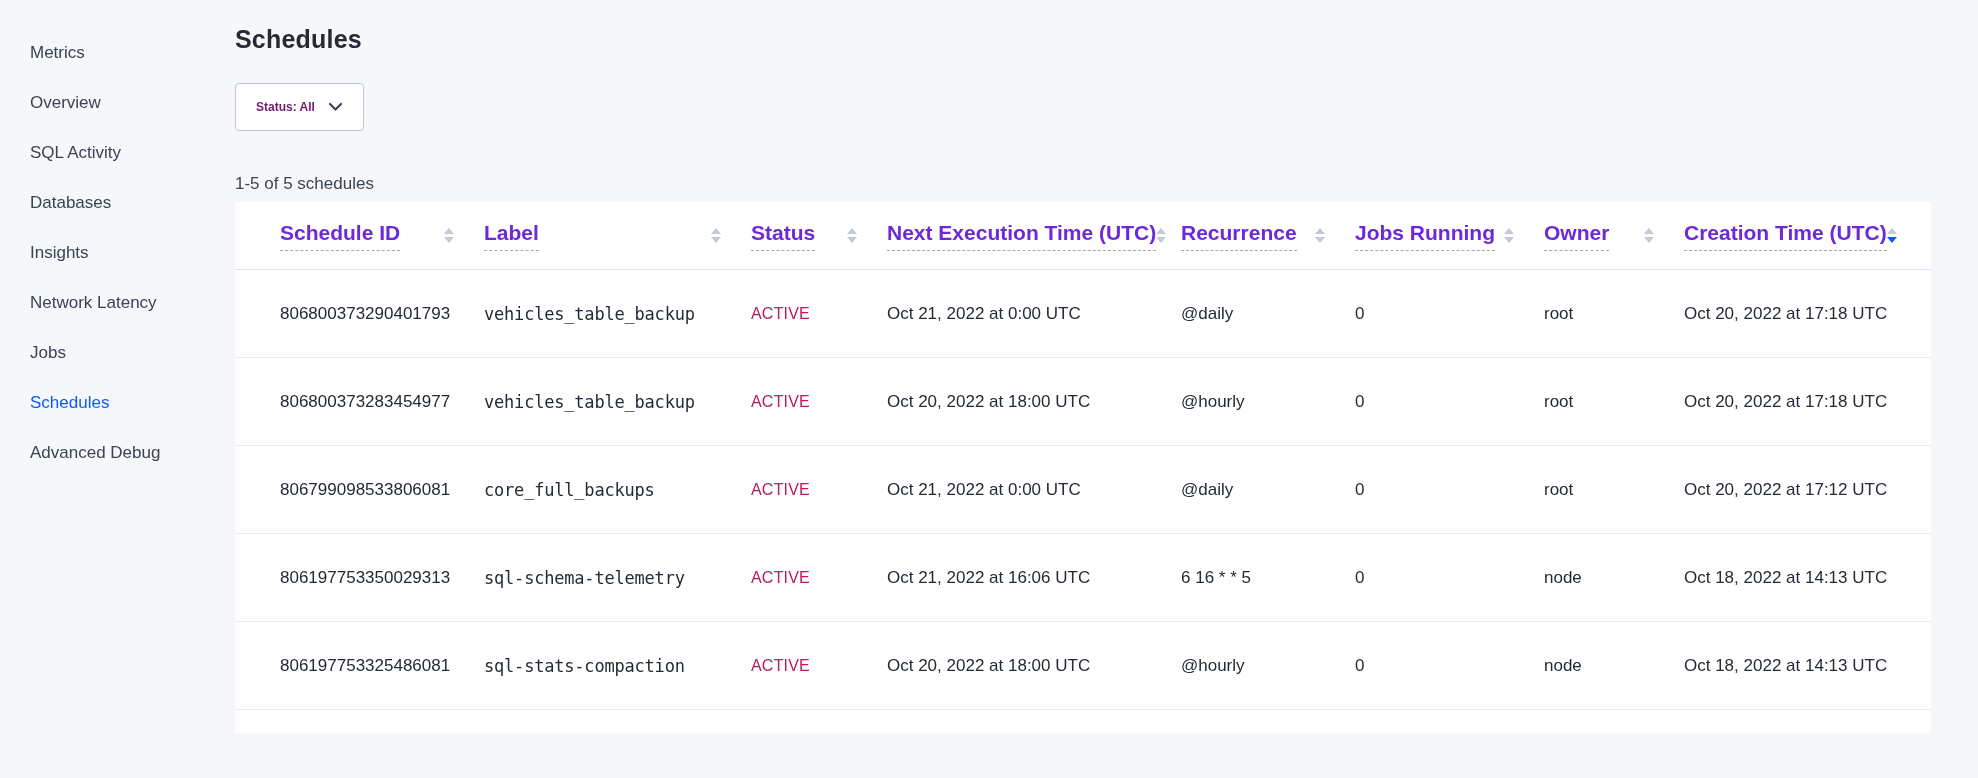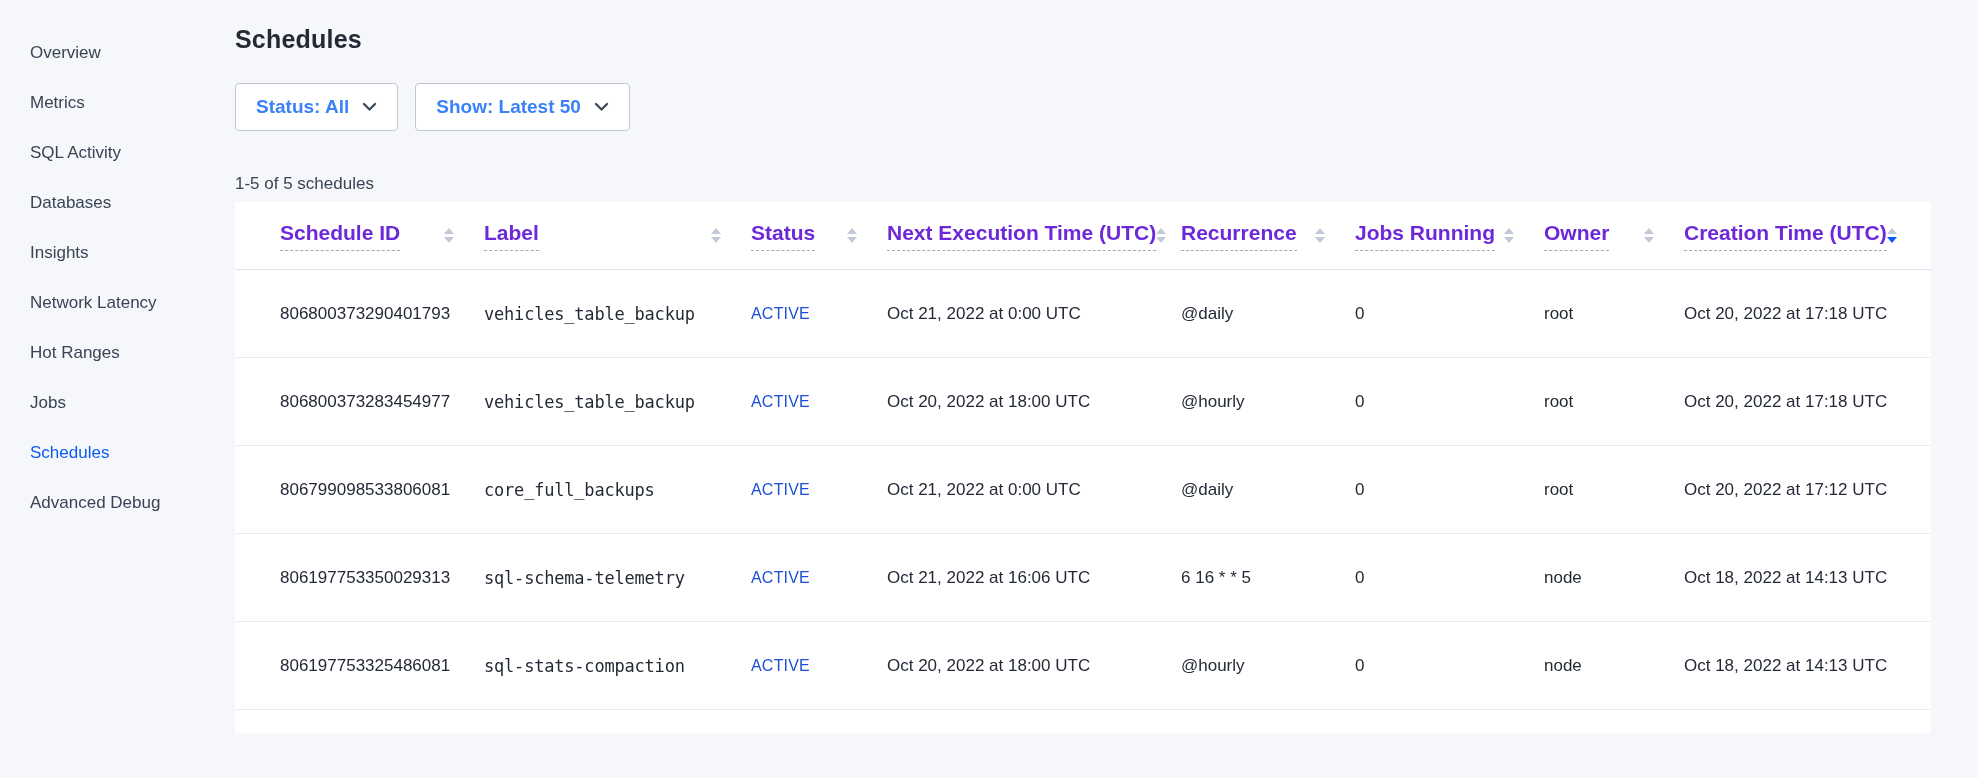--- a/index.html
+++ b/index.html
@@ -23,21 +23,21 @@
   
   .main{position:absolute;left:235px;top:0;right:0;bottom:0;}
   .page-title{
     margin:25px 0 0 0;font-size:25px;font-weight:700;color:#242a35;
     letter-spacing:.2px;
   }
   .filters{margin-top:29px;display:flex;gap:17px;}
   .dropdown-btn{
     display:inline-flex;align-items:center;height:48px;
     background:#ffffff;border:1px solid #c0c6d2;border-radius:4px;
-    padding:0 20px;font-size:19px;font-weight:700;color:#3b82f6;
+    padding:0 20px;font-size:12px;font-weight:700;color:#701a75;
     cursor:pointer;box-sizing:border-box;
   }
   .dropdown-btn .chev{margin-left:13px;display:inline-flex;}
   .results-count{
     margin-top:43px;font-size:17px;color:#394455;
   }
   
   .card{
     margin-top:8px;width:1696px;background:#ffffff;
     padding-bottom:23px;box-sizing:border-box;
@@ -58,58 +58,49 @@
     font-size:21px;font-weight:700;color:#6d28d9;
     border-bottom:1px dashed #9fa9bc;padding-bottom:5px;white-space:nowrap;
   }
   .sort-icon{display:inline-flex;flex-direction:column;gap:3px;}
   .tri-up{width:0;height:0;border-left:5px solid transparent;border-right:5px solid transparent;border-bottom:6px solid #c3c9da;}
   .tri-down{width:0;height:0;border-left:5px solid transparent;border-right:5px solid transparent;border-top:6px solid #c3c9da;}
   .sort-icon.desc .tri-down{border-top-color:#0b5bf5;}
   .tr{height:88px;align-items:center;border-bottom:1px solid #e7ebf2;}
   .td{font-size:17px;color:#242a35;white-space:nowrap;}
   .td-label{font-family:"DejaVu Sans Mono",monospace;font-weight:400;font-size:17px;letter-spacing:-.2px;}
-  .td-status{font-size:16px;color:#1d4ed8;letter-spacing:.2px;}
+  .td-status{font-size:16px;color:#be185d;letter-spacing:.2px;}
 </style>
 </head>
 <body>
 
 <nav class="sidebar">
+    <div class="nav-item">Metrics</div>
     <div class="nav-item">Overview</div>
-    <div class="nav-item">Metrics</div>
     <div class="nav-item">SQL Activity</div>
     <div class="nav-item">Databases</div>
     <div class="nav-item">Insights</div>
     <div class="nav-item">Network Latency</div>
-    <div class="nav-item">Hot Ranges</div>
     <div class="nav-item">Jobs</div>
     <div class="nav-item active">Schedules</div>
     <div class="nav-item">Advanced Debug</div>
   </nav>
 
 <main class="main">
   <h1 class="page-title">Schedules</h1>
 
   <div class="filters">
     <button class="dropdown-btn">
       <span>Status: All</span>
       <span class="chev">
         <svg width="15" height="10" viewBox="0 0 15 10">
             <path d="M2 2l5.5 5.5L13 2" fill="none" stroke="#394455" stroke-width="2.2" stroke-linecap="round" stroke-linejoin="round"></path>
           </svg>
       </span>
     </button>
-    <button class="dropdown-btn">
-      <span>Show: Latest 50</span>
-      <span class="chev">
-        <svg width="15" height="10" viewBox="0 0 15 10">
-            <path d="M2 2l5.5 5.5L13 2" fill="none" stroke="#394455" stroke-width="2.2" stroke-linecap="round" stroke-linejoin="round"></path>
-          </svg>
-      </span>
-    </button>
   </div>
 
   <div class="results-count">1-5 of 5 schedules</div>
 
   <section class="card">
     <div class="grid thead">
         <div class="th">
           <span class="th-label">Schedule ID</span>
           <span class="sort-icon">
             <span class="tri-up"></span>

